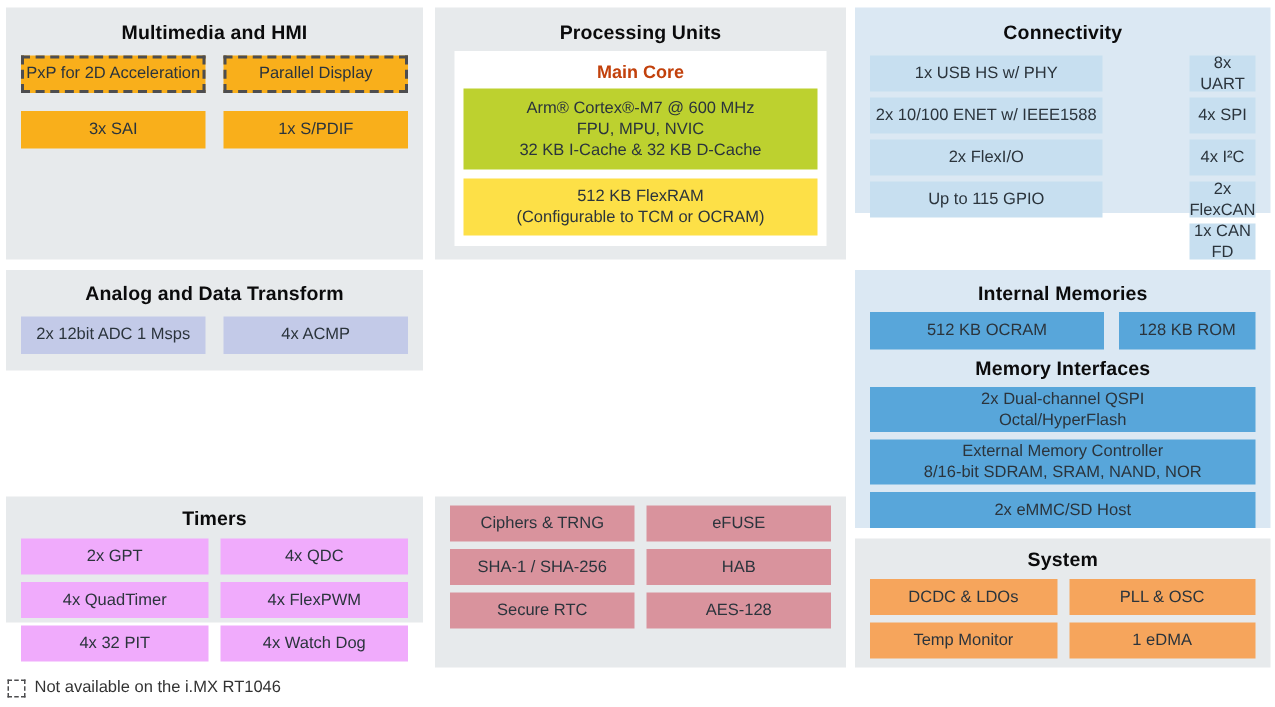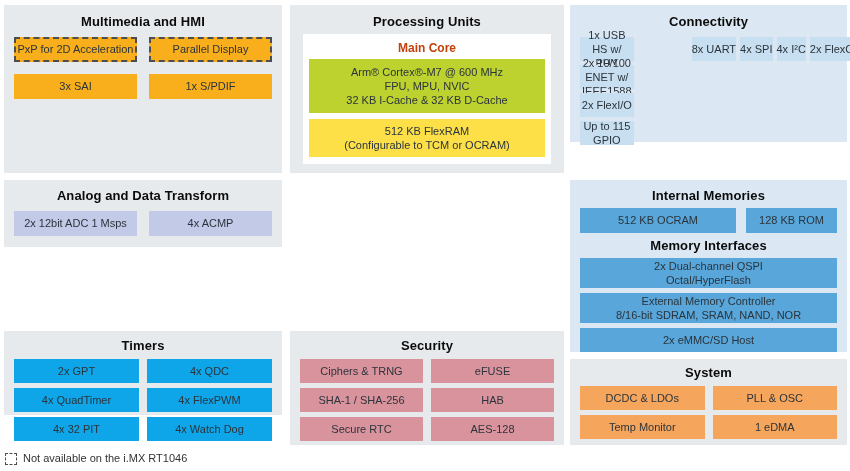--- a/index.html
+++ b/index.html
@@ -25,37 +25,37 @@
   #p-multimedia .blk{background:#f9af1b;}
   #p-multimedia .blk.dashed{border:2px dashed #4d4d4f;}
   
   .corebox{background:#ffffff;margin:5px 13px 0;height:130px;box-sizing:border-box;padding:4px 6px;}
   .corebox h3{margin:3px 0 4px;text-align:center;font-size:12px;line-height:14px;font-weight:bold;color:#c2410c;}
   .blk.green{background:#bdd12f;height:54px;}
   .blk.coreblue{background:#fde047;height:38px;margin-top:6px;}
   
   .conn-cols{display:flex;gap:10px;margin:8px 10px 0;}
   .conn-col-left{width:163px;display:flex;flex-direction:column;gap:4px;}
-  .conn-col-right{flex:1;display:flex;flex-direction:row;gap:4px;padding-left:48px;}
+  .conn-col-right{flex:1;display:flex;flex-direction:column;gap:4px;padding-left:48px;}
   .blk.lblue{background:#c7dff0;height:24px;flex:none;}
   
   #p-analog .blk{background:#c3cae8;height:25px;}
   
   .mem-row{display:grid;grid-template-columns:156px 1fr;column-gap:10px;margin:5px 10px 0;}
   .mem-row .blk{height:25px;}
   .blk.mblue{background:#58a6da;}
   #p-memories h2.h2b{margin-top:5px;}
   .mem-stack{margin:5px 10px 0;display:flex;flex-direction:column;gap:5px;}
   .mem-stack .blk{width:100%;}
   .mem-stack .blk.tall{height:30px;}
   .mem-stack .blk.short{height:24px;}
   
   .grid2.tight{margin-top:6px;column-gap:8px;row-gap:5px;}
   .grid2.tight .blk{height:24px;}
-  #p-timers .blk{background:#0ea5e9;}
+  #p-timers .blk{background:#f0abfc;}
   #p-security .blk{background:#d9939d;}
   #p-system .blk{background:#f6a55c;}
   
   #p-multimedia{left:4px;top:5px;width:278px;height:168px;}
   #p-processing{left:290px;top:5px;width:274px;height:168px;}
   #p-connectivity{left:570px;top:5px;width:277px;height:137px;}
   #p-analog{left:4px;top:180px;width:278px;height:67px;}
   #p-memories{left:570px;top:180px;width:277px;height:172px;}
   #p-timers{left:4px;top:331px;width:278px;height:84px;}
   #p-security{left:290px;top:331px;width:274px;height:114px;}
@@ -145,21 +145,20 @@
       <div class="blk">2x GPT</div>
       <div class="blk">4x QDC</div>
       <div class="blk">4x QuadTimer</div>
       <div class="blk">4x FlexPWM</div>
       <div class="blk">4x 32 PIT</div>
       <div class="blk">4x Watch Dog</div>
     </div>
   </section>
 
   <section class="panel grey" id="p-security">
-    <h2>Security</h2>
     <div class="grid2 tight">
       <div class="blk">Ciphers &amp; TRNG</div>
       <div class="blk">eFUSE</div>
       <div class="blk">SHA-1 / SHA-256</div>
       <div class="blk">HAB</div>
       <div class="blk">Secure RTC</div>
       <div class="blk">AES-128</div>
     </div>
   </section>
 

